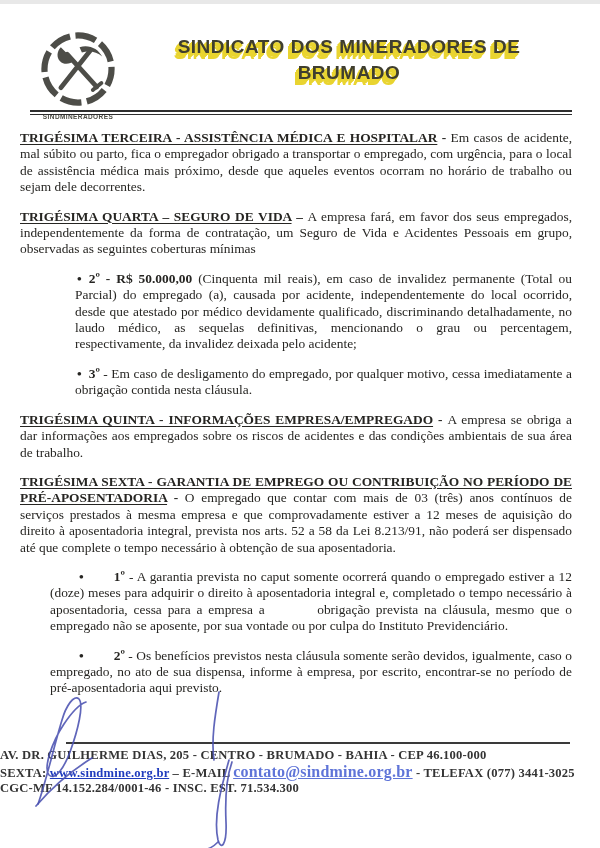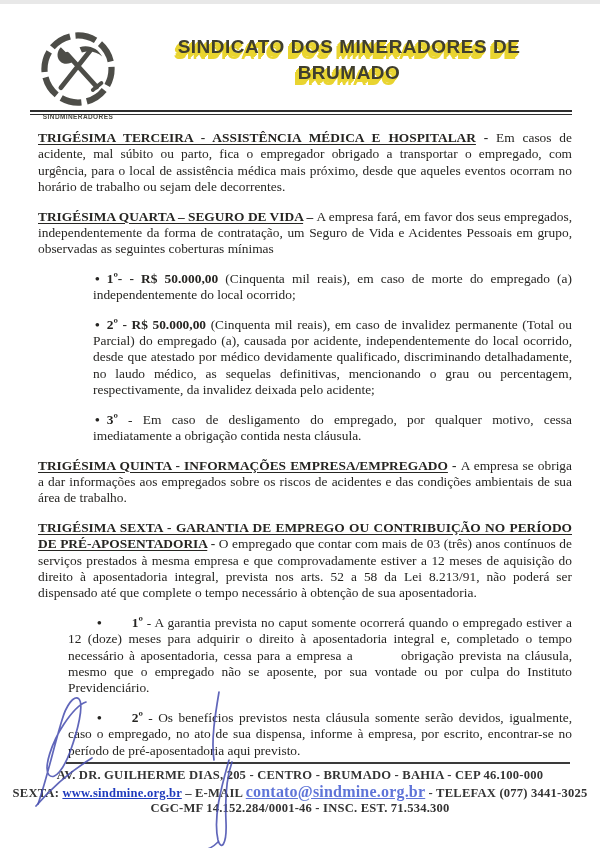--- a/index.html
+++ b/index.html
@@ -42,39 +42,39 @@
   .t2{font-size:16.5px;}
   .t3{font-size:17.5px;}
   .double-rule{
     position:absolute;top:106px;left:30px;right:28px;
     border-top:2.4px solid var(--rule);
     border-bottom:1.6px solid var(--rule);
     height:2px;
   }
   
   .doc-body{
-    position:absolute;top:126px;left:38px;right:28px;
+    position:absolute;top:126px;left:20px;right:28px;
     font-size:13.4px;line-height:16.4px;text-align:justify;
   }
   .para{margin:0 0 13px 0;}
   .clause-heading{font-weight:bold;text-decoration:underline;text-underline-offset:2px;}
   .clause-sep{font-weight:bold;}
   .bullets{margin:0 0 13px 0;}
   .bullet{margin:0 0 13px 0;}
   .bullet-a{margin-left:55px;text-indent:2px;}   
   .bullet-b{margin-left:30px;text-indent:29px;}  
   .dot{font-weight:bold;}
   .bullet-a .dot{margin-right:7px;}
   .bullet-b .dot{margin-right:30px;}
   .bullet-lead{font-weight:bold;}
   
   .doc-footer{
-    position:absolute;left:0;right:0;top:758px;
+    position:absolute;left:0;right:0;top:738px;
     font-family:"Liberation Serif",serif;
-    text-align:center;color:#343434;
+    color:#343434;
   }
   .footer-rule{margin:0 30px 4px 66px;border-top:2px solid #3a3a3a;}
   .f-line{font-weight:bold;font-size:12.6px;line-height:15.5px;letter-spacing:.2px;}
   .site-link{color:var(--link-site);text-decoration:underline;cursor:pointer;}
   .email-link{color:var(--link-email);text-decoration:underline;cursor:pointer;font-size:16px;}
   
   .sig-overlay{position:absolute;left:0;top:0;pointer-events:none;}
   .sig-overlay path{fill:none;stroke:var(--signature-ink);stroke-width:1.7;stroke-linecap:round;opacity:.88;}
 </style>
 </head>
@@ -106,23 +106,20 @@
 
     <p class="para">
       <span class="clause-heading">TRIGÉSIMA TERCEIRA - ASSISTÊNCIA MÉDICA E HOSPITALAR</span><span class="clause-sep"> - </span><span>Em casos de acidente, mal súbito ou parto, fica o empregador obrigado a transportar o empregado, com urgência, para o local de assistência médica mais próximo, desde que aqueles eventos ocorram no horário de trabalho ou sejam dele decorrentes.</span>
     </p>
 
     <p class="para">
       <span class="clause-heading">TRIGÉSIMA QUARTA – SEGURO DE VIDA</span><span class="clause-sep"> – </span><span>A empresa fará, em favor dos seus empregados, independentemente da forma de contratação, um Seguro de Vida e Acidentes Pessoais em grupo, observadas as seguintes coberturas mínimas</span>
     </p>
 
     <div class="bullets">
-      <p class="bullet bullet-a">
-        <span class="dot">•</span><span class="bullet-lead">1º- - R$ 50.000,00</span><span> (Cinquenta mil reais), em caso de morte do empregado (a) independentemente do local ocorrido;</span>
-      </p>
       <p class="bullet bullet-a">
         <span class="dot">•</span><span class="bullet-lead">2º - R$ 50.000,00</span><span> (Cinquenta mil reais), em caso de invalidez permanente (Total ou Parcial) do empregado (a), causada por acidente, independentemente do local ocorrido, desde que atestado por médico devidamente qualificado, discriminando detalhadamente, no laudo médico, as sequelas definitivas, mencionando o grau ou percentagem, respectivamente, da invalidez deixada pelo acidente;</span>
       </p>
       <p class="bullet bullet-a">
         <span class="dot">•</span><span class="bullet-lead">3º</span><span> - Em caso de desligamento do empregado, por qualquer motivo, cessa imediatamente a obrigação contida nesta cláusula.</span>
       </p>
     </div>
 
     <p class="para">
       <span class="clause-heading">TRIGÉSIMA QUINTA - INFORMAÇÕES EMPRESA/EMPREGADO</span><span class="clause-sep"> - </span><span>A empresa se obriga a dar informações aos empregados sobre os riscos de acidentes e das condições ambientais de sua área de trabalho.</span>

